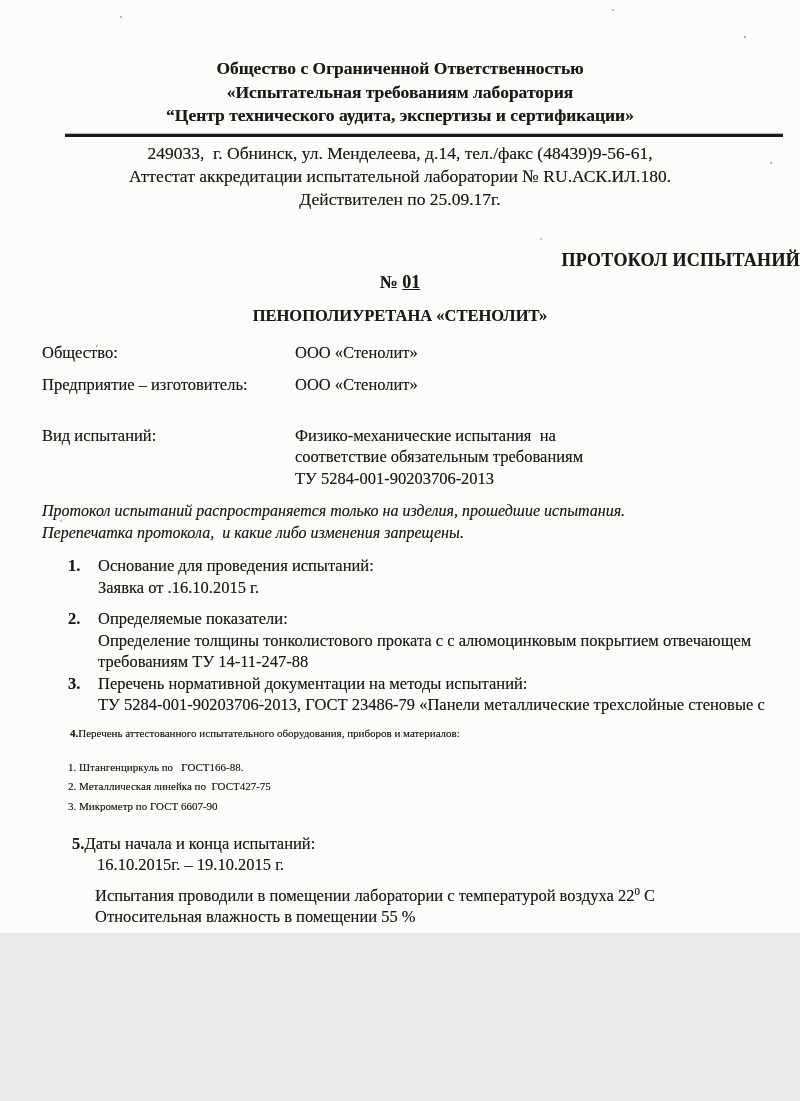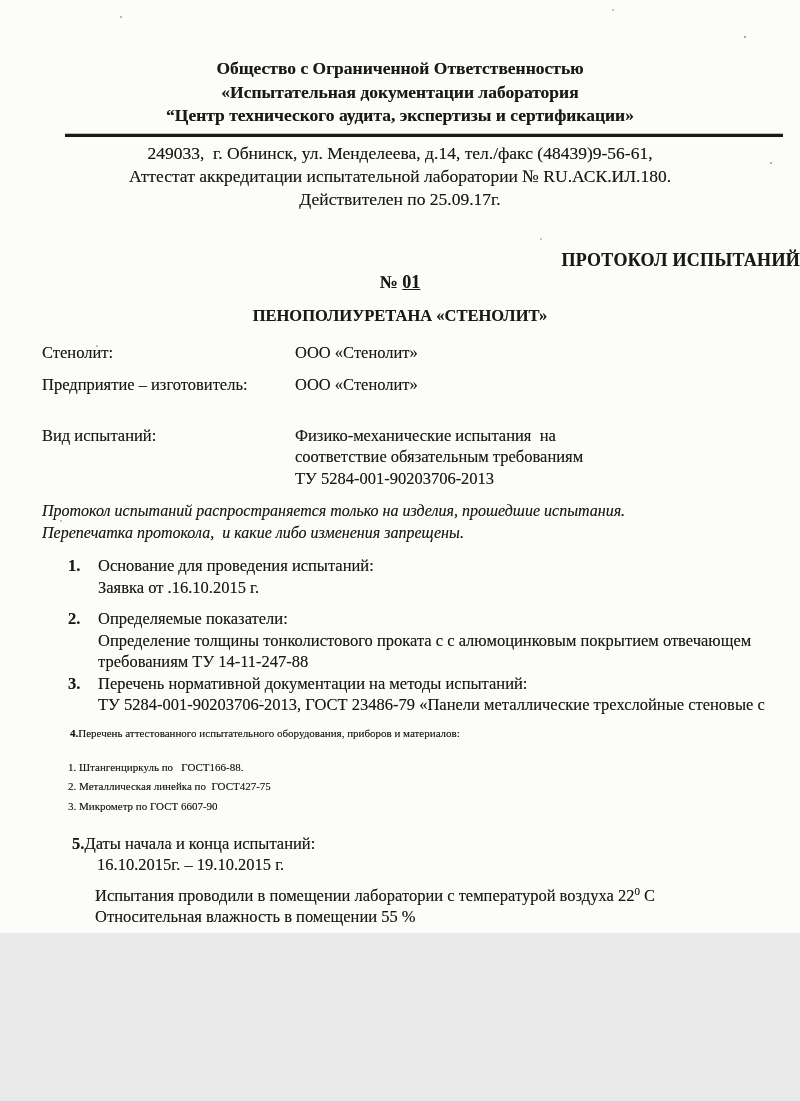--- a/index.html
+++ b/index.html
@@ -133,42 +133,42 @@
       430px 1062px 0 #c0c0bc, 640px 998px 0 #c4c4c0, 260px 700px 0 #c8c8c4;
   }
 </style>
 </head>
 <body>
 
 <div class="page">
 
   <div class="org">
     <div class="line">Общество с Ограниченной Ответственностью</div>
-    <div class="line">«Испытательная документации лаборатория</div>
+    <div class="line">«Испытательная требованиям лаборатория</div>
     <div class="line">“Центр технического аудита, экспертизы и сертификации»</div>
   </div>
 
   <div class="rule"></div>
 
   <div class="addr">
     <div class="line">249033,  г. Обнинск, ул. Менделеева, д.14, тел./факс (48439)9-56-61,</div>
     <div class="line">Аттестат аккредитации испытательной лаборатории № RU.АСК.ИЛ.180.</div>
     <div class="line">Действителен по 25.09.17г.</div>
   </div>
 
   <div class="ptitle">ПРОТОКОЛ ИСПЫТАНИЙ</div>
   <div class="pnum"><span>№ </span><span class="u">01</span></div>
 
   <div class="subject">
     <div class="line">ПЕНОПОЛИУРЕТАНА «СТЕНОЛИТ»</div>
   </div>
 
   <div class="fields">
     <div class="frow r1">
-      <div class="lbl line">Стенолит:</div>
+      <div class="lbl line">Общество:</div>
       <div class="val">
         <div class="line">ООО «Стенолит»</div>
       </div>
     </div>
     <div class="frow r2">
       <div class="lbl line">Предприятие – изготовитель:</div>
       <div class="val">
         <div class="line">ООО «Стенолит»</div>
       </div>
     </div>

